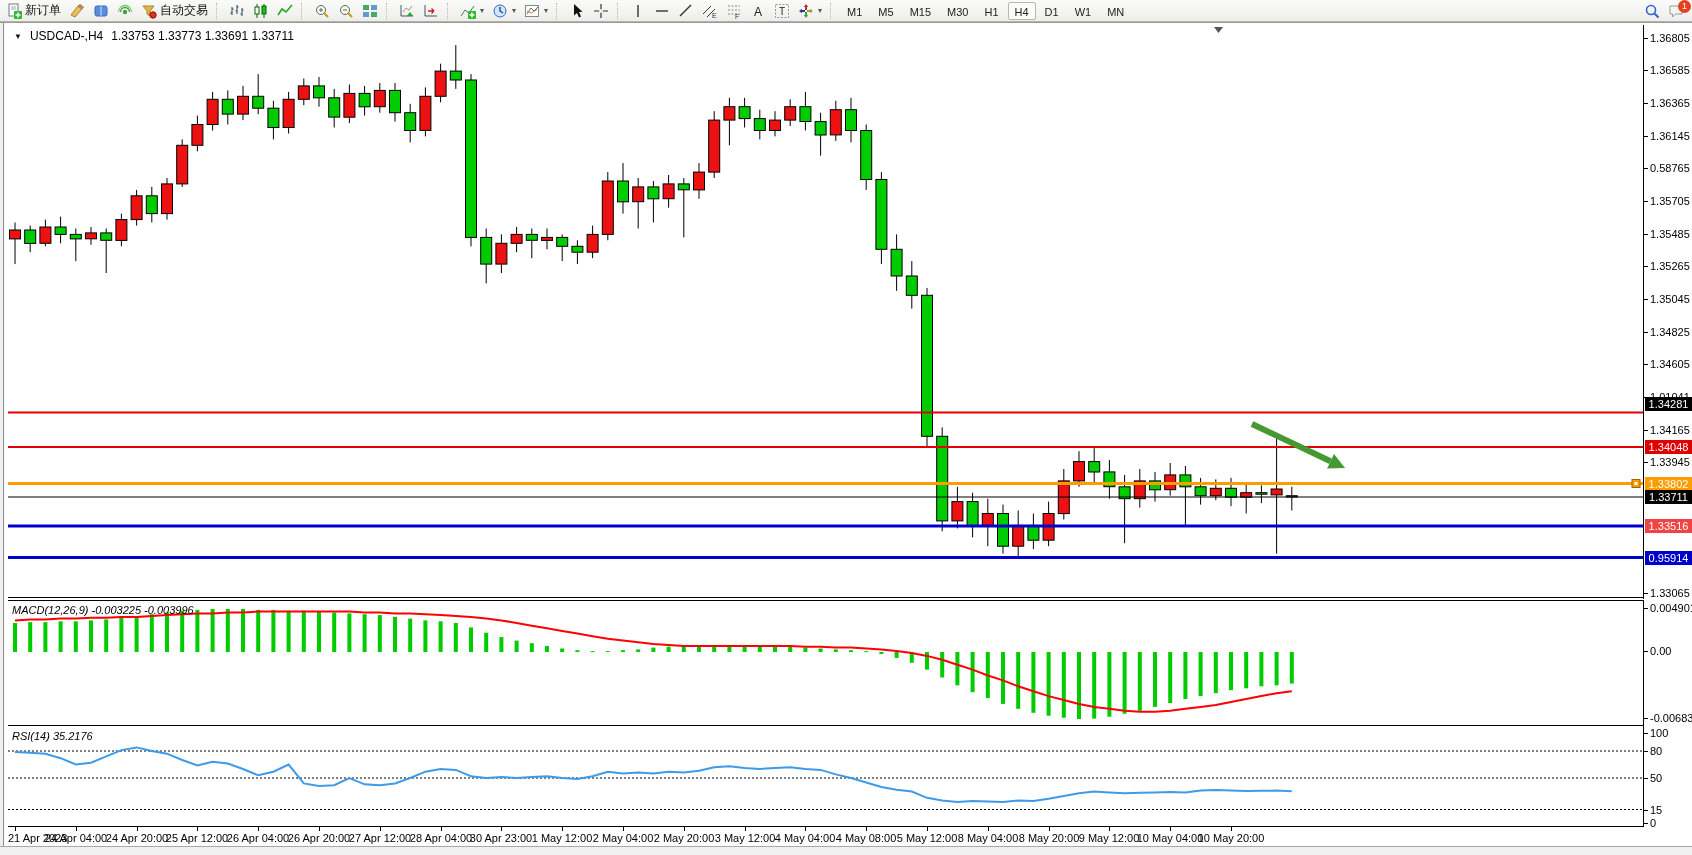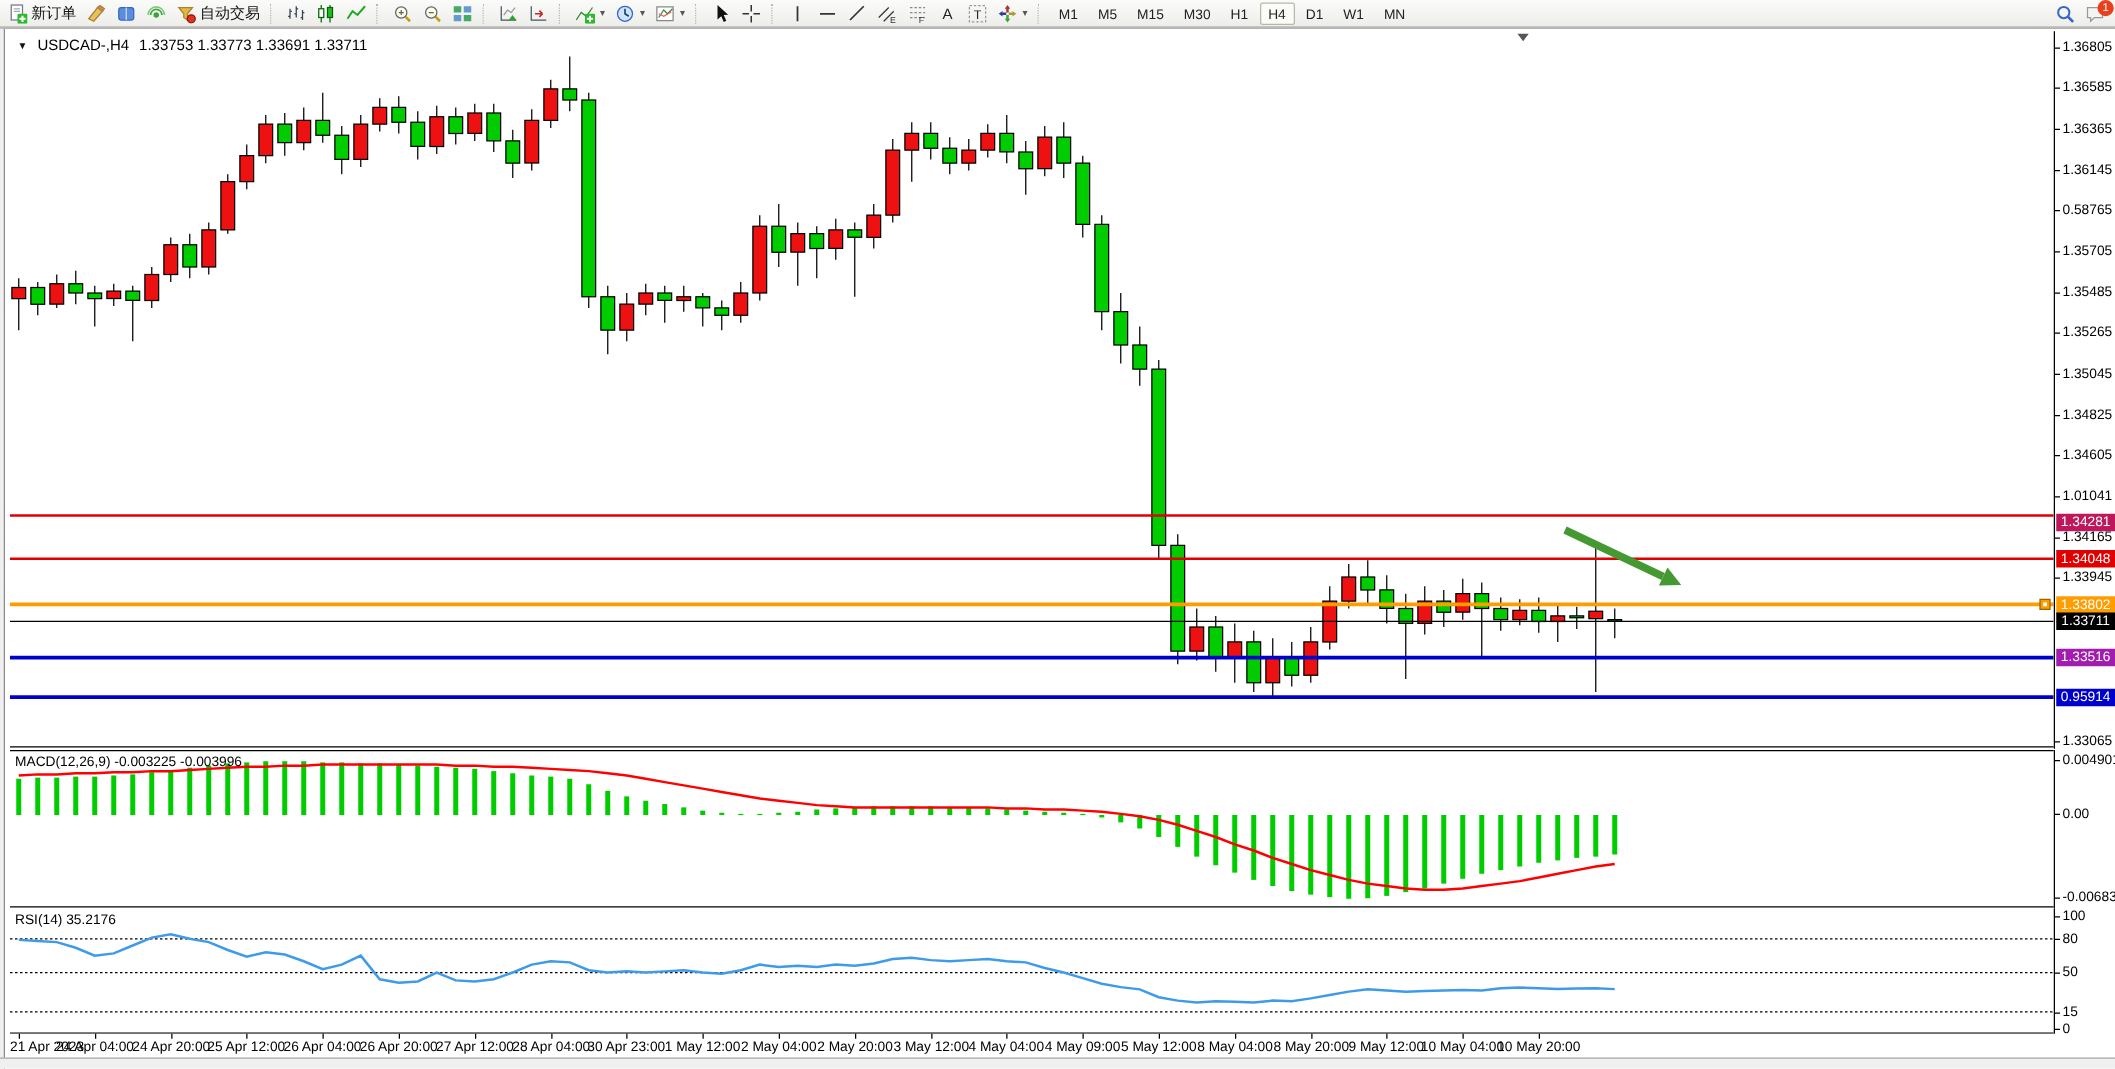--- a/index.html
+++ b/index.html
@@ -43,21 +43,21 @@
   .axis-macd { top:600px; height:127px; }
   .axis-rsi  { top:727px; height:100px; }
   .tick-label { position:absolute; left:6px; font-size:11px; color:#000; white-space:nowrap; }
   .tick-dash { position:absolute; left:0; width:4px; height:1px; background:#000; }
   .price-badge { position:absolute; left:1px; width:47px; height:14px; font-size:11px;
     color:#fff; text-align:center; line-height:14px; }
 
   .info-line { position:absolute; left:6px; top:4px; font-size:12px; color:#000;
     display:flex; gap:8px; align-items:center; z-index:5; }
   .info-line .tri { font-size:8px; color:#111; }
-  .ind-label { position:absolute; left:4px; top:3px; font-size:11px; color:#000; z-index:5; }
+  .ind-label { position:absolute; left:4px; top:3px; font-size:11px; color:#000; z-index:5;font-style:italic; }
 
   .xaxis { position:absolute; left:8px; top:827px; width:1635px; height:19px; background:#fff; }
   .x-tick { position:absolute; top:0; width:1px; height:4px; background:#000; }
   .x-label { position:absolute; top:5px; font-size:11px; color:#000; white-space:nowrap; }
   .bottom-strip { position:absolute; left:0; top:846px; width:1692px; height:9px;
     background:#f0f0f0; border-top:1px solid #a8a8a8; }
 </style>
 </head>
 <body>
 
@@ -496,25 +496,25 @@
     <div class="tick-dash" style="top:339px"></div>
     <div class="tick-label" style="top:333px">1.34605</div>
     <div class="tick-dash" style="top:372px"></div>
     <div class="tick-label" style="top:366px">1.01041</div>
     <div class="tick-dash" style="top:405px"></div>
     <div class="tick-label" style="top:399px">1.34165</div>
     <div class="tick-dash" style="top:437px"></div>
     <div class="tick-label" style="top:431px">1.33945</div>
     <div class="tick-dash" style="top:568px"></div>
     <div class="tick-label" style="top:562px">1.33065</div>
-    <div class="price-badge" style="top:386px;background:#be185d">1.34281</div>
+    <div class="price-badge" style="top:372px;background:#000000">1.34281</div>
     <div class="price-badge" style="top:415px;background:#e00000">1.34048</div>
     <div class="price-badge" style="top:452px;background:#ff9c00">1.33802</div>
     <div class="price-badge" style="top:465px;background:#000000">1.33711</div>
-    <div class="price-badge" style="top:494px;background:#a21caf">1.33516</div>
+    <div class="price-badge" style="top:494px;background:#ef4444">1.33516</div>
     <div class="price-badge" style="top:526px;background:#0000cc">0.95914</div>
   </div>
 
 <div class="plot plot-macd" id="plot-macd">
   <div class="ind-label">MACD(12,26,9) -0.003225 -0.003996</div>
   <svg id="macd-svg" width="1635" height="124">
       <rect x="5.0" y="22.0" width="4" height="29.0" fill="#00cc00"></rect>
       <rect x="20.2" y="21.1" width="4" height="29.9" fill="#00cc00"></rect>
       <rect x="35.4" y="21.1" width="4" height="29.9" fill="#00cc00"></rect>
       <rect x="50.6" y="20.3" width="4" height="30.7" fill="#00cc00"></rect>
@@ -656,21 +656,21 @@
     <div class="x-label" style="left:554px;transform:translateX(-50%)">1 May 12:00</div>
     <div class="x-tick" style="left:615px"></div>
     <div class="x-label" style="left:615px;transform:translateX(-50%)">2 May 04:00</div>
     <div class="x-tick" style="left:676px"></div>
     <div class="x-label" style="left:676px;transform:translateX(-50%)">2 May 20:00</div>
     <div class="x-tick" style="left:737px"></div>
     <div class="x-label" style="left:737px;transform:translateX(-50%)">3 May 12:00</div>
     <div class="x-tick" style="left:797px"></div>
     <div class="x-label" style="left:797px;transform:translateX(-50%)">4 May 04:00</div>
     <div class="x-tick" style="left:858px"></div>
-    <div class="x-label" style="left:858px;transform:translateX(-50%)">4 May 09:00</div>
+    <div class="x-label" style="left:858px;transform:translateX(-50%)">4 May 08:00</div>
     <div class="x-tick" style="left:919px"></div>
     <div class="x-label" style="left:919px;transform:translateX(-50%)">5 May 12:00</div>
     <div class="x-tick" style="left:980px"></div>
     <div class="x-label" style="left:980px;transform:translateX(-50%)">8 May 04:00</div>
     <div class="x-tick" style="left:1041px"></div>
     <div class="x-label" style="left:1041px;transform:translateX(-50%)">8 May 20:00</div>
     <div class="x-tick" style="left:1101px"></div>
     <div class="x-label" style="left:1101px;transform:translateX(-50%)">9 May 12:00</div>
     <div class="x-tick" style="left:1162px"></div>
     <div class="x-label" style="left:1162px;transform:translateX(-50%)">10 May 04:00</div>

